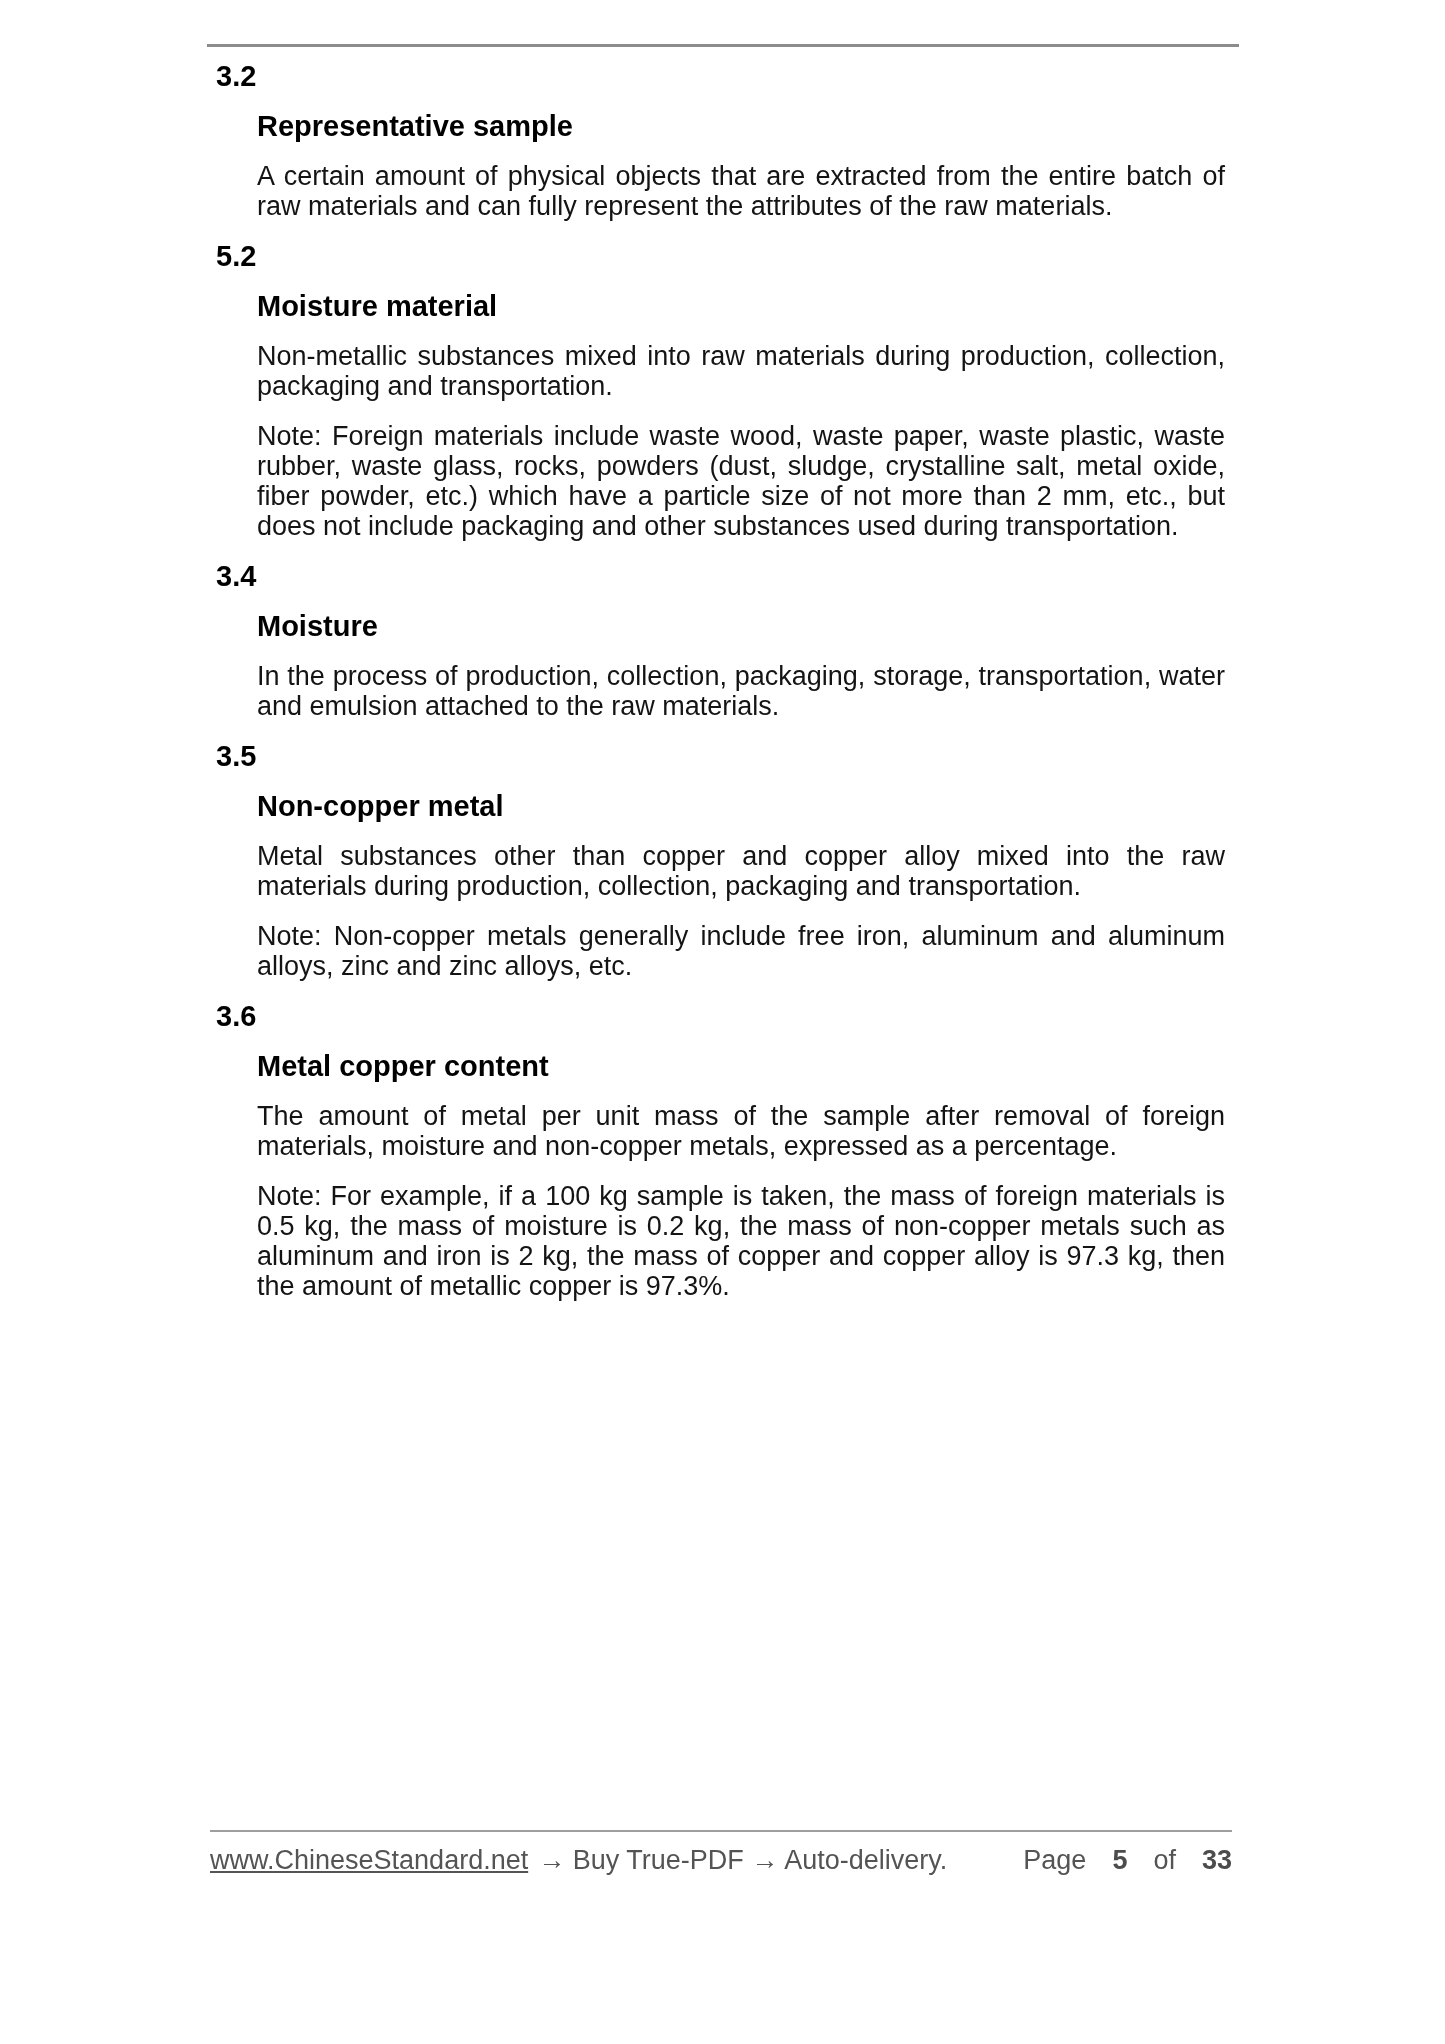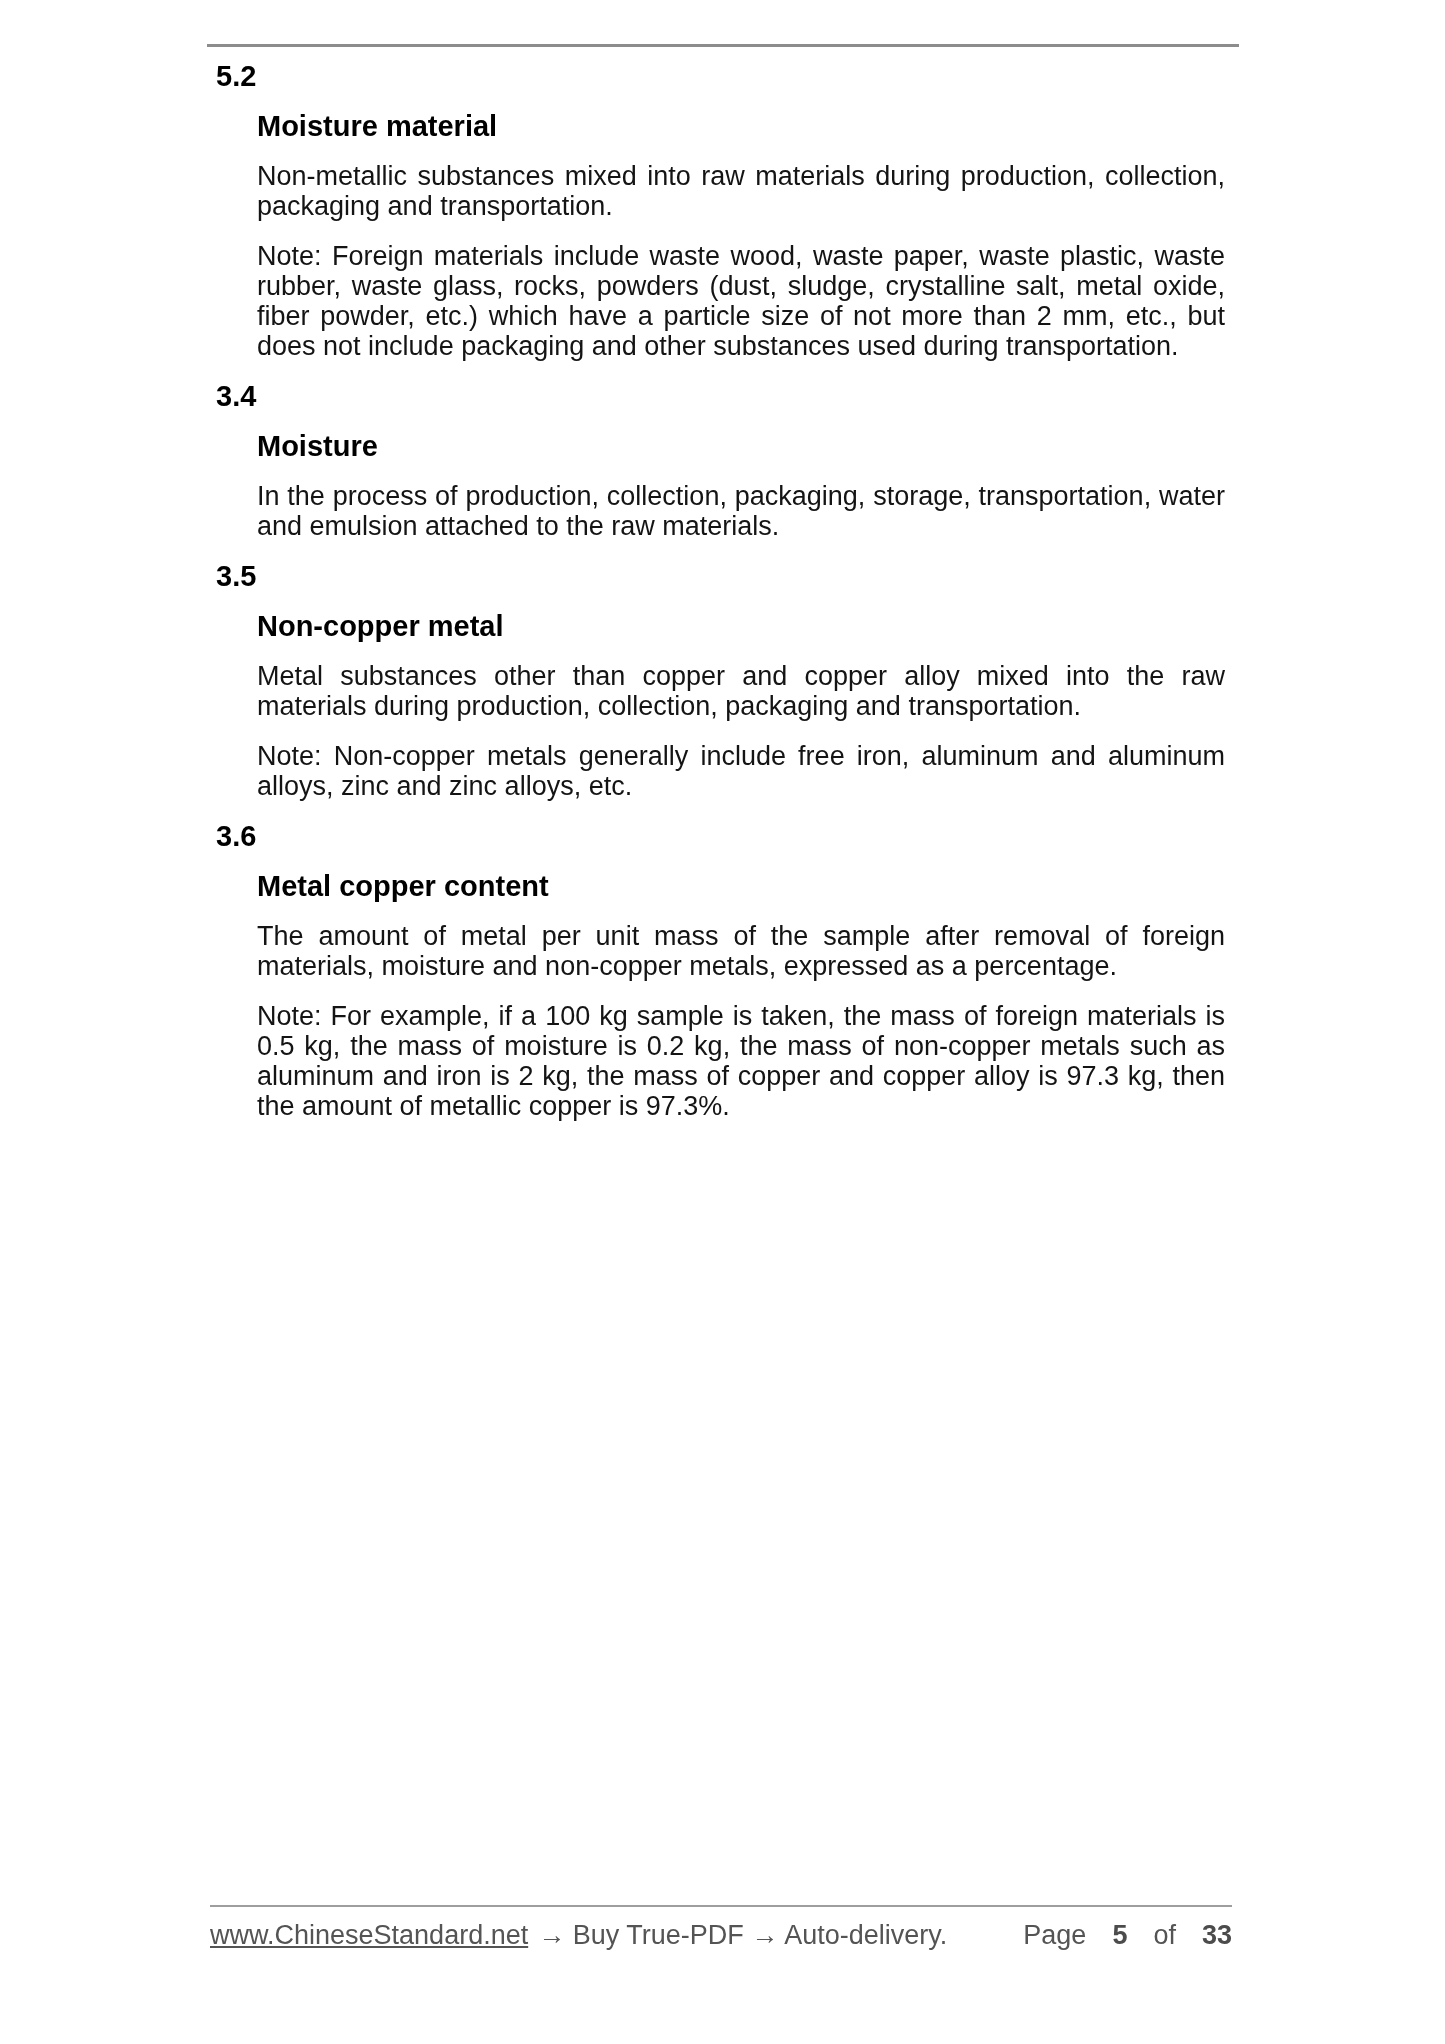--- a/index.html
+++ b/index.html
@@ -57,21 +57,21 @@
     font-size: 27px;
     line-height: 30px;
     margin: 0 0 20px 0;
     text-align: justify;
     color: #141414;
   }
   
   .page-footer {
     position: absolute;
     left: 210px;
-    top: 1905px;
+    top: 1830px;
     width: 1022px;
     border-top: 2px solid #9e9e9e;
     padding-top: 13px;
     display: flex;
     justify-content: space-between;
     align-items: baseline;
     font-size: 27px;
     line-height: 30px;
     color: #545454;
   }
@@ -99,20 +99,25 @@
 <body>
 
 <div class="page">
 
   <div class="page-header">
   </div>
   <div class="header-rule"></div>
 
   <main class="content">
 
+    <section>
+      <h2 class="sec-num">3.2</h2>
+      <h3 class="sec-title">Representative sample</h3>
+      <p class="para">A certain amount of physical objects that are extracted from the entire batch of raw materials and can fully represent the attributes of the raw materials.</p>
+    </section>
 
     <section>
       <h2 class="sec-num">5.2</h2>
       <h3 class="sec-title">Moisture material</h3>
       <p class="para">Non-metallic substances mixed into raw materials during production, collection, packaging and transportation.</p>
       <p class="para">Note: Foreign materials include waste wood, waste paper, waste plastic, waste rubber, waste glass, rocks, powders (dust, sludge, crystalline salt, metal oxide, fiber powder, etc.) which have a particle size of not more than 2 mm, etc., but does not include packaging and other substances used during transportation.</p>
     </section>
 
     <section>
       <h2 class="sec-num">3.4</h2>

